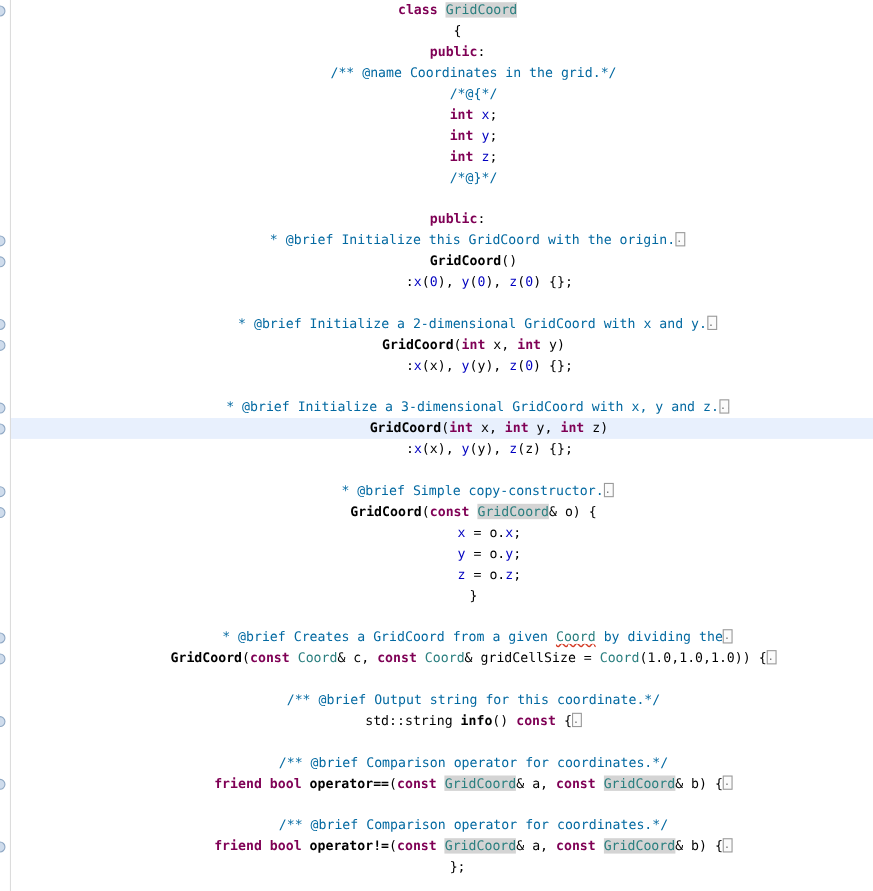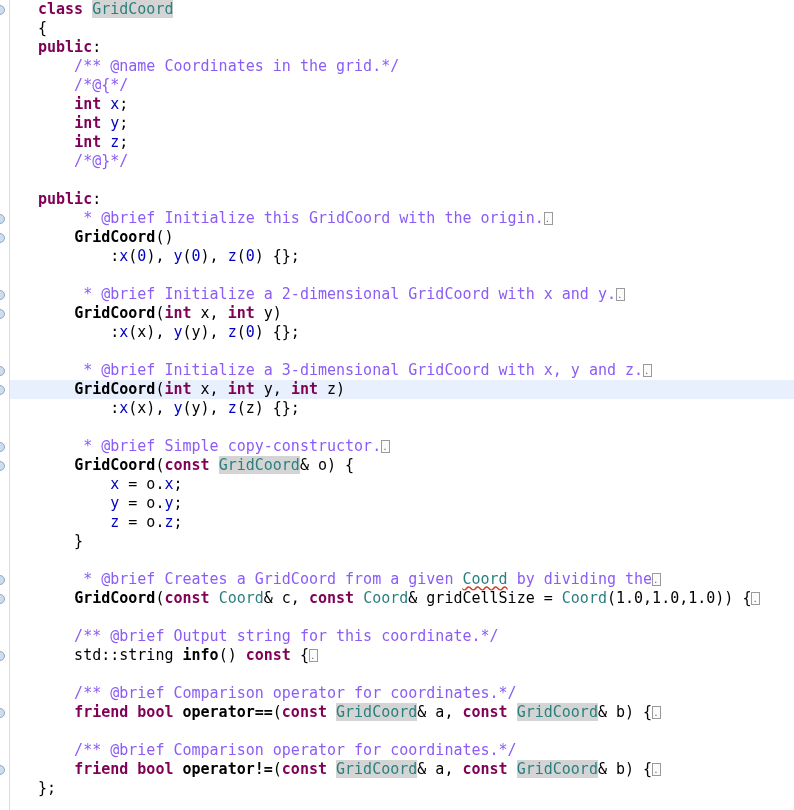--- a/index.html
+++ b/index.html
@@ -43,45 +43,46 @@
     z-index: 4;
   }
 
   
   .code {
     position: absolute;
     left: 10px;
     top: 0;
     width: 784px;
     height: 810px;
-    font-size: 15px;
+    font-size: 12px;
     line-height: 19px;
     white-space: pre;
     z-index: 1;
+    text-align: center;
   }
   .line {
     position: relative;
     height: 19px;
     line-height: 19px;
     padding-left: 28px;
     white-space: pre;
   }
   .line.current {
     background: #e8f0fd;
     width: 784px;
   }
 
   
   .kw      { color: #7f0055; font-weight: bold; }           
   .cls     { color: #2a7f7f; background: #d4d4d4; }          
   .type    { color: #2a7f7f; }                               
   .fn      { color: #000000; font-weight: bold; }            
   .var     { color: #0000c0; }                               
   .plain   { color: #000000; }
-  .cmt     { color: #8b5cf6; }
+  .cmt     { color: #0369a1; }
   .num     { color: #0000c0; }
   .misspell {
     color: #2a7f7f;
     text-decoration: underline wavy #d43b25;
     text-decoration-skip-ink: none;
   }
 
   
   .fold-box {
     display: inline-block;

